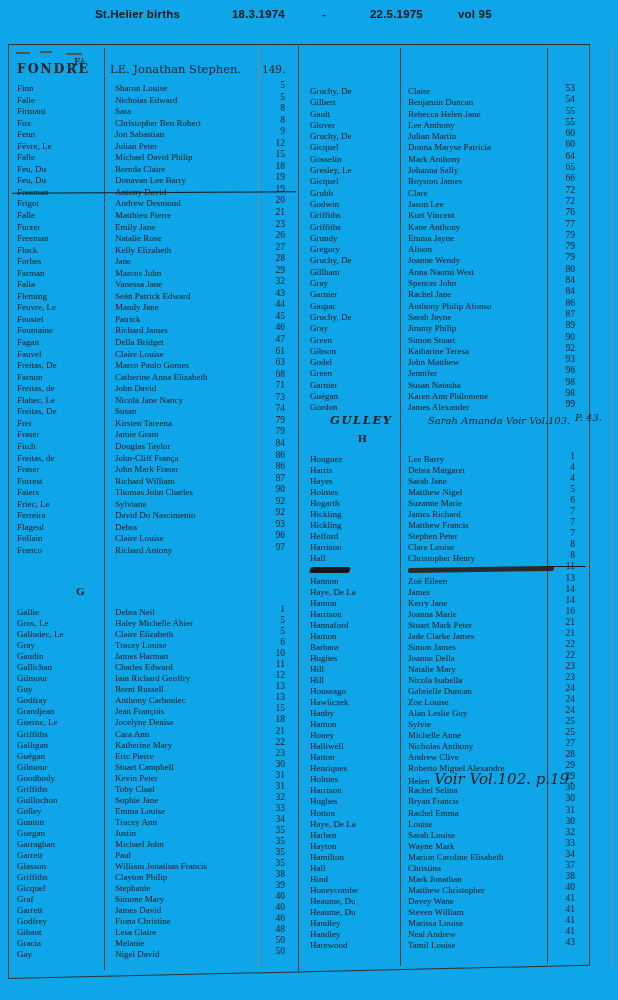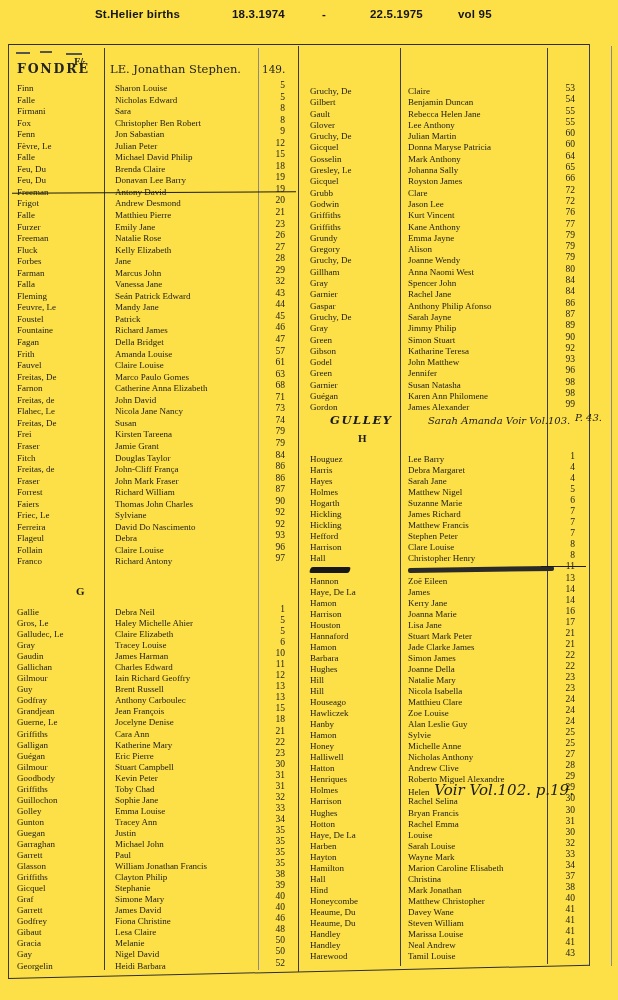--- a/index.html
+++ b/index.html
@@ -1,16 +1,16 @@
 <!DOCTYPE html>
 <html><head>
 <meta charset="utf-8">
 <style>
   html,body{margin:0;padding:0;background:#e8e8e6;}
-  #page{position:relative;width:618px;height:1000px;background:#fde047;overflow:hidden;
+  #page{position:relative;width:618px;height:1000px;background:#0ea5e9;overflow:hidden;
         font-family:"Liberation Serif",serif;color:#1b1b1b;}
   
   .hdr{position:absolute;top:8px;font-family:"Liberation Sans",sans-serif;
        font-weight:bold;font-size:11.5px;color:#151515;letter-spacing:.2px;}
   
   .hline,.vline{position:absolute;background:transparent;}
   .hline{border-top:1.4px solid #2e2e2e;}
   .vline{border-left:1.1px solid #3c3c3c;}
   .faint{border-color:#8a8a86;}
   
@@ -200,25 +200,20 @@
         <span class="s">Fountaine</span>
         <span class="g">Richard James</span>
         <span class="n">46</span>
       </div>
       <div class="row">
         <span class="s">Fagan</span>
         <span class="g">Della Bridget</span>
         <span class="n">47</span>
       </div>
       <div class="row">
-        <span class="s">Frith</span>
-        <span class="g">Amanda Louise</span>
-        <span class="n">57</span>
-      </div>
-      <div class="row">
         <span class="s">Fauvel</span>
         <span class="g">Claire Louise</span>
         <span class="n">61</span>
       </div>
       <div class="row">
         <span class="s">Freitas, De</span>
         <span class="g">Marco Paulo Gomes</span>
         <span class="n">63</span>
       </div>
       <div class="row">
@@ -456,25 +451,20 @@
       </div>
       <div class="row">
         <span class="s">Gracia</span>
         <span class="g">Melanie</span>
         <span class="n">50</span>
       </div>
       <div class="row">
         <span class="s">Gay</span>
         <span class="g">Nigel David</span>
         <span class="n">50</span>
-      </div>
-      <div class="row">
-        <span class="s">Georgelin</span>
-        <span class="g">Heidi Barbara</span>
-        <span class="n">52</span>
       </div>
     </div>
 
   <div class="block rblock" style="left:300px;top:86px;--rh:11.3px">
       <div class="row">
         <span class="s">Gruchy, De</span>
         <span class="g">Claire</span>
         <span class="n">53</span>
       </div>
       <div class="row">
@@ -694,25 +684,20 @@
         <span class="s">Hamon</span>
         <span class="g">Kerry Jane</span>
         <span class="n">14</span>
       </div>
       <div class="row">
         <span class="s">Harrison</span>
         <span class="g">Joanna Marie</span>
         <span class="n">16</span>
       </div>
       <div class="row">
-        <span class="s">Houston</span>
-        <span class="g">Lisa Jane</span>
-        <span class="n">17</span>
-      </div>
-      <div class="row">
         <span class="s">Hannaford</span>
         <span class="g">Stuart Mark Peter</span>
         <span class="n">21</span>
       </div>
       <div class="row">
         <span class="s">Hamon</span>
         <span class="g">Jade Clarke James</span>
         <span class="n">21</span>
       </div>
       <div class="row">
@@ -730,21 +715,21 @@
         <span class="g">Natalie Mary</span>
         <span class="n">23</span>
       </div>
       <div class="row">
         <span class="s">Hill</span>
         <span class="g">Nicola Isabella</span>
         <span class="n">23</span>
       </div>
       <div class="row">
         <span class="s">Houseago</span>
-        <span class="g">Matthieu Clare</span>
+        <span class="g">Gabrielle Duncan</span>
         <span class="n">24</span>
       </div>
       <div class="row">
         <span class="s">Hawliczek</span>
         <span class="g">Zoe Louise</span>
         <span class="n">24</span>
       </div>
       <div class="row">
         <span class="s">Hanby</span>
         <span class="g">Alan Leslie Guy</span>

